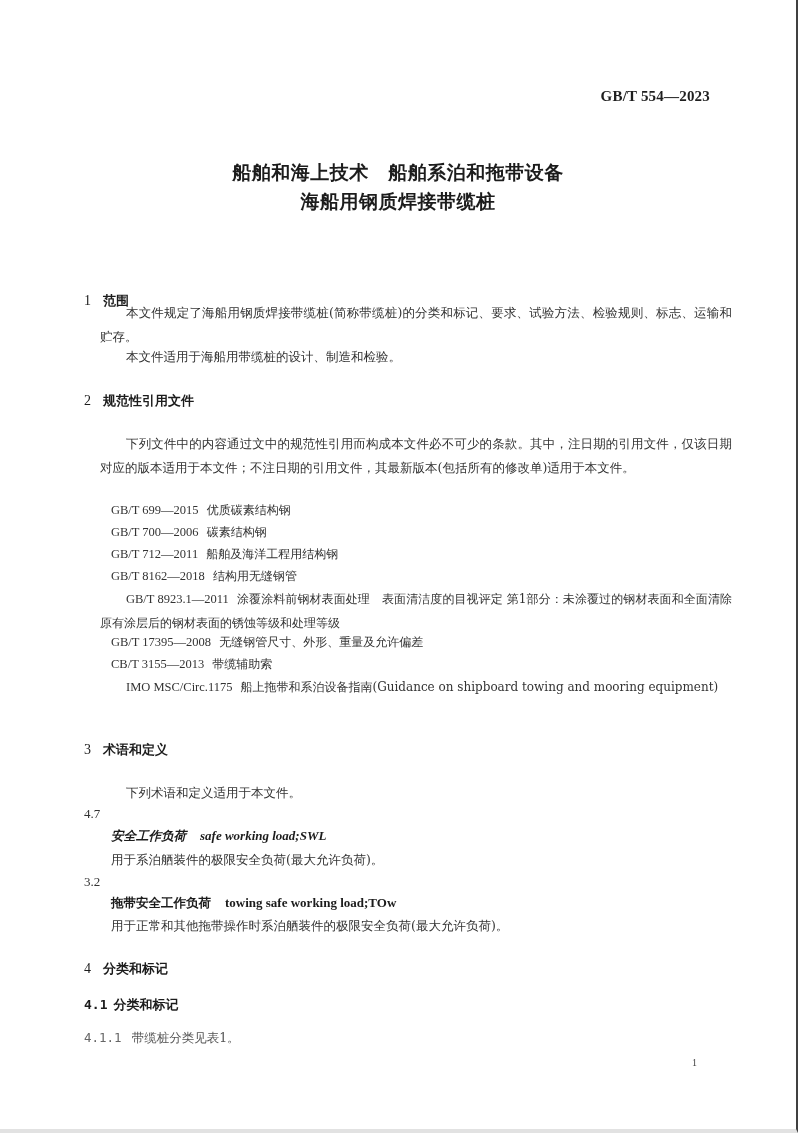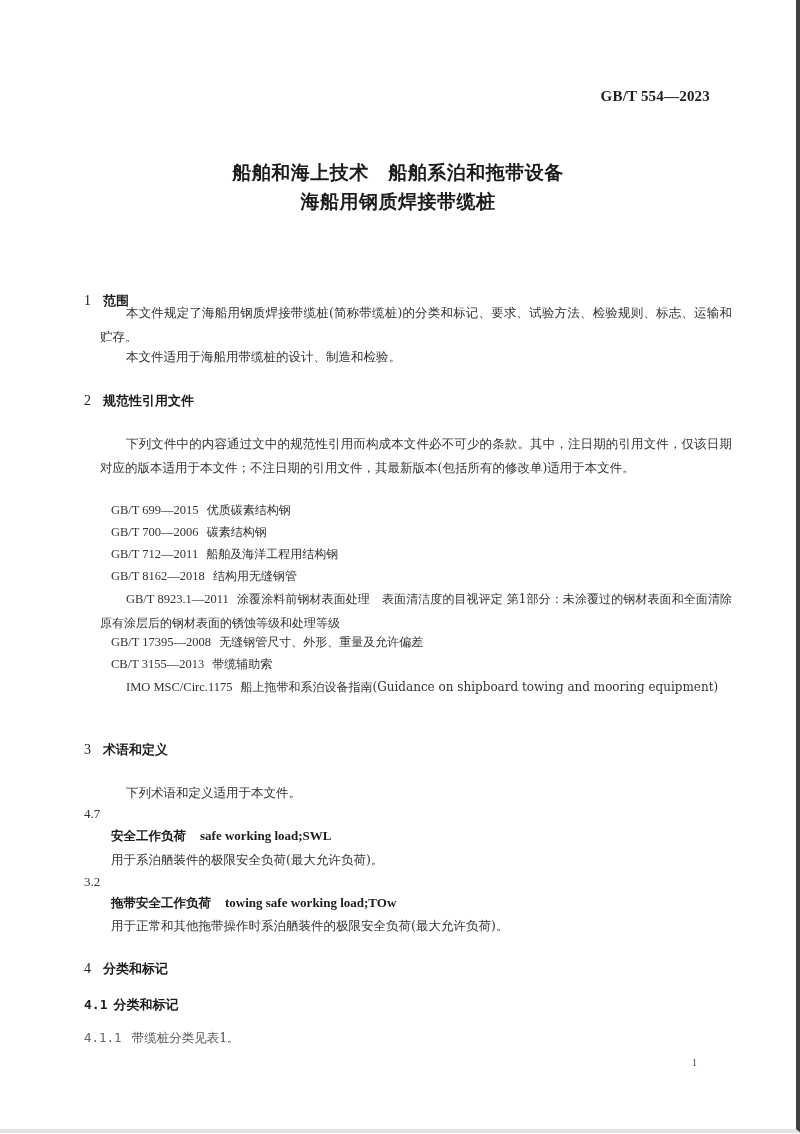--- a/index.html
+++ b/index.html
@@ -14,21 +14,21 @@
       overflow: hidden;
       font-family: "DejaVu Serif", "Liberation Serif", serif;
       color: #2a2a2a;
     }
     .page {
       position: absolute;
       left: 0; top: 0;
       width: 796px;
       height: 1129px;
       background: #ffffff;
-      border-right: 5px solid #404040;
+      border-right: 2px solid #404040;
       border-bottom: 4px solid #e2e2e2;
     }
     .std-number {
       position: absolute;
       right: 86px;
       top: 88px;
       font-family: "Liberation Serif", serif;
       font-weight: bold;
       font-size: 15px;
       color: #1f1f1f;
@@ -183,21 +183,21 @@
   <div class="p indent" style="top:675px; font-size:12px;">
     <span style="font-family:'Liberation Serif',serif; font-size:12.5px; margin-right:8px;">IMO MSC/Circ.1175</span><span>船上拖带和系泊设备指南(Guidance on shipboard towing and mooring equipment)</span>
   </div>
 
   <div class="h1" style="top:741px;">
     <span class="num">3</span><span>术语和定义</span>
   </div>
   <div class="p indent" style="top:781px;">下列术语和定义适用于本文件。</div>
 
   <div class="termno" style="top:806px;">4.7</div>
-  <div class="term" style="top:828px;">
+  <div class="term" style="top:828px;font-style:italic;">
     <span class="zh">安全工作负荷</span><span class="en">safe working load;SWL</span>
   </div>
   <div class="defn" style="top:852px;">用于系泊舾装件的极限安全负荷(最大允许负荷)。</div>
 
   <div class="termno" style="top:874px;">3.2</div>
   <div class="term" style="top:895px;">
     <span class="zh">拖带安全工作负荷</span><span class="en">towing safe working load;TOw</span>
   </div>
   <div class="defn" style="top:918px;">用于正常和其他拖带操作时系泊舾装件的极限安全负荷(最大允许负荷)。</div>
 

